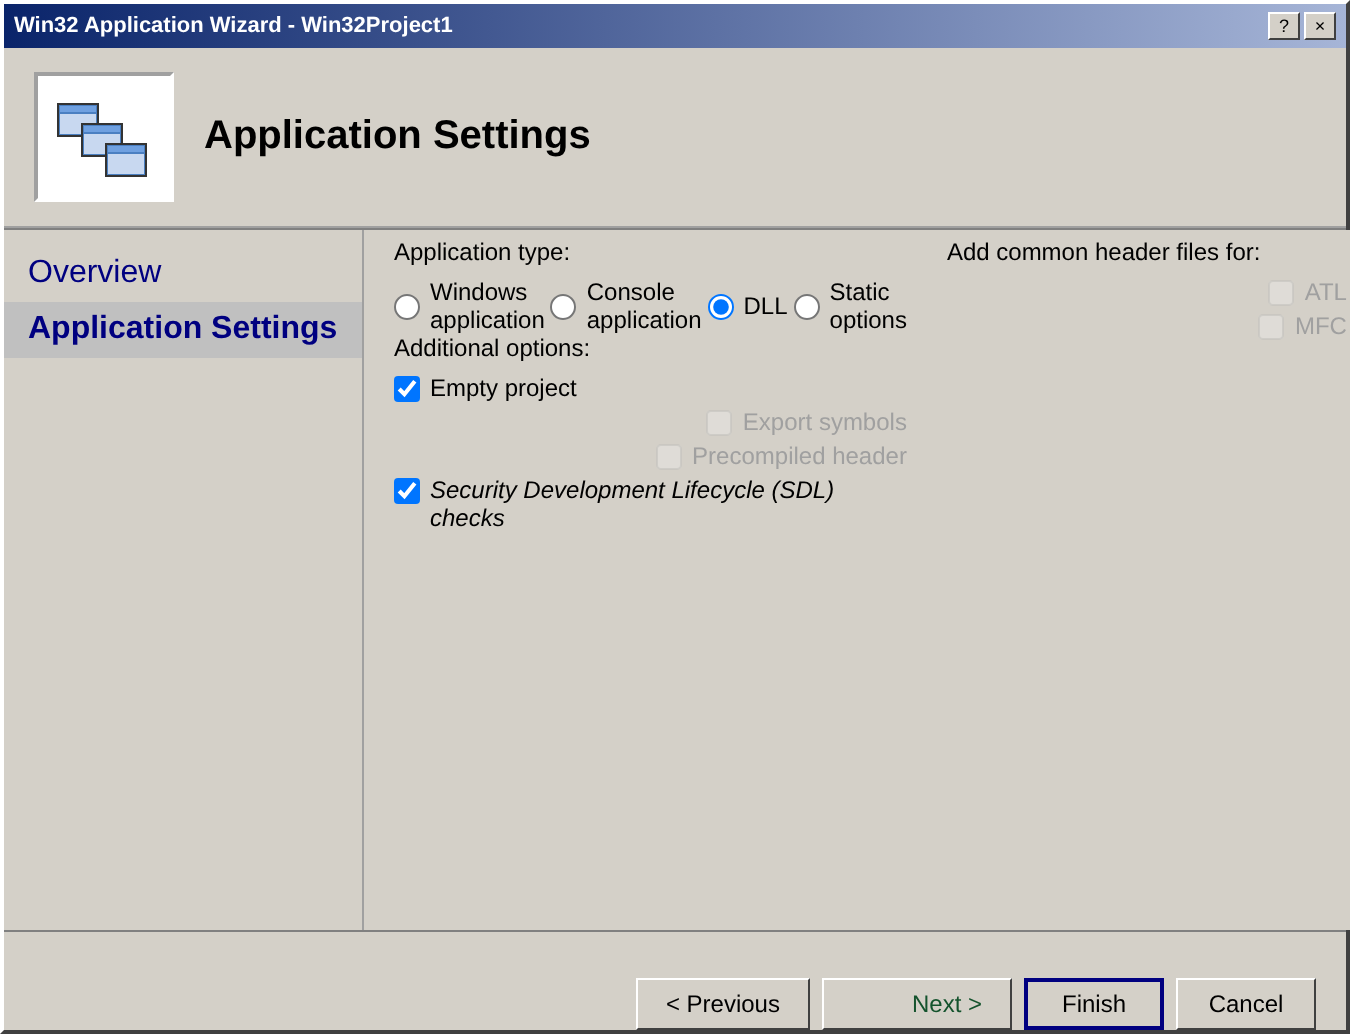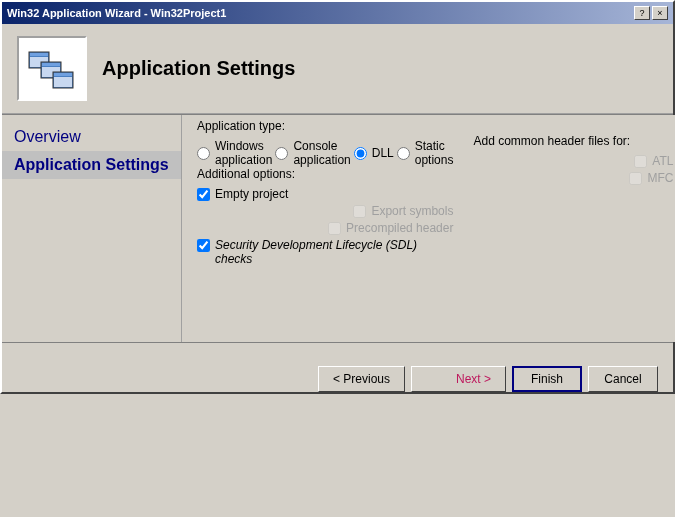--- a/index.html
+++ b/index.html
@@ -7,21 +7,21 @@
       width: 675px;
       height: 517px;
       font-family: 'Segoe UI', Tahoma, sans-serif;
       font-size: 12px;
       background: #d4d0c8;
       overflow: hidden;
     }
 
     .window {
       width: 675px;
-      height: 394px;
+      height: 517px;
       border: 2px solid #ffffff;
       border-right-color: #404040;
       border-bottom-color: #404040;
       display: flex;
       flex-direction: column;
     }
 
     .title-bar {
       background: linear-gradient(to right, #0a246a, #a6b5d7);
       color: white;
@@ -137,21 +137,20 @@
       display: flex;
       gap: 20px;
     }
 
     .left-col {
       flex: 1;
     }
 
     .right-col {
       width: 200px;
-      margin-top: 15px;
     }
 
     .section-label {
       font-size: 12px;
       font-weight: normal;
       margin-bottom: 6px;
       color: #000000;
     }
 
     .radio-group {
@@ -239,21 +238,21 @@
       border-bottom-color: #404040;
       font-size: 12px;
       cursor: pointer;
       display: flex;
       align-items: center;
       justify-content: center;
       min-width: 70px;
     }
 
     .btn.disabled {
-      color: #be185d;
+      color: #14532d;
       cursor: default;
       padding-left: 44px;
     }
 
     .btn.default-btn {
       border: 2px solid #000080;
     }
   </style>
 </head>
 <body>

